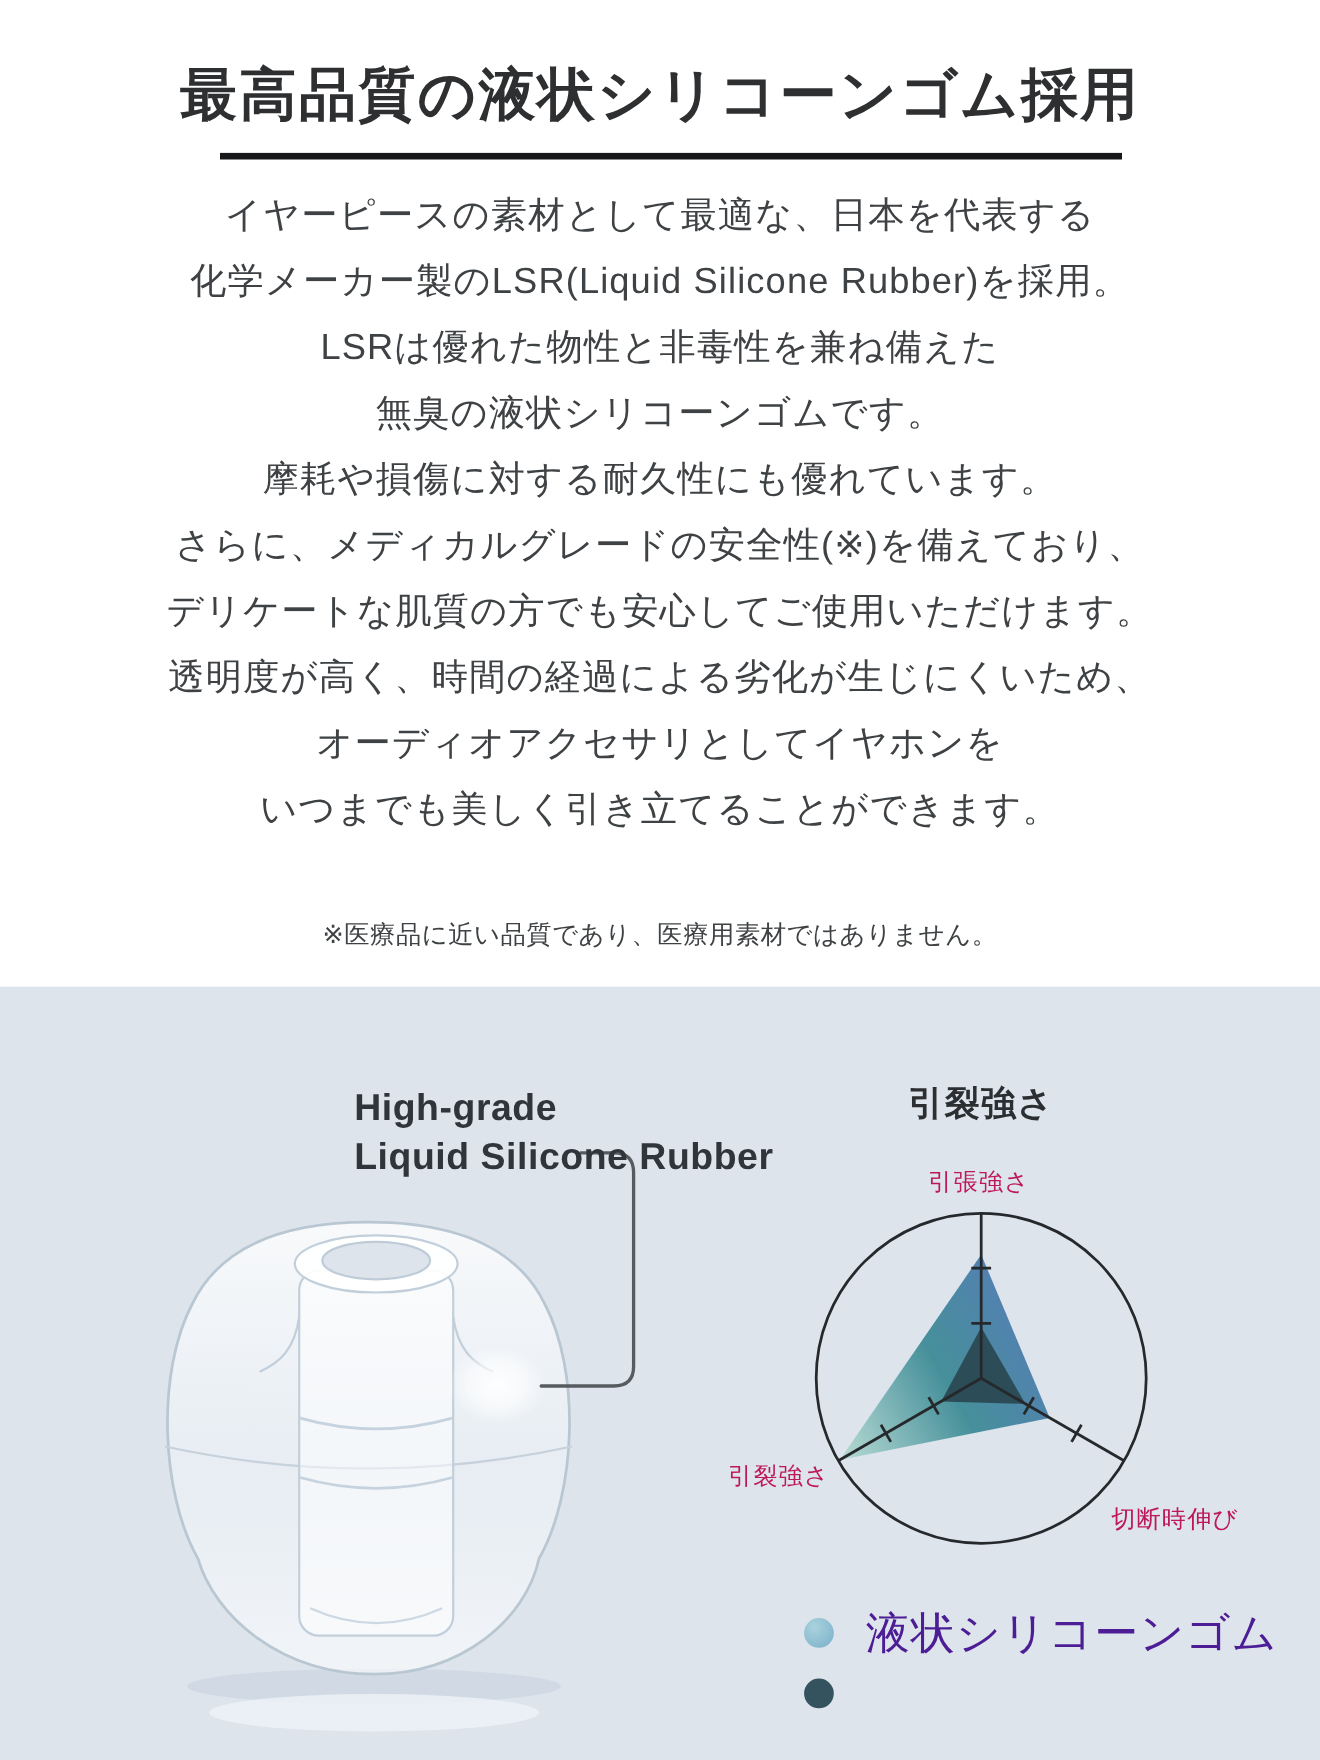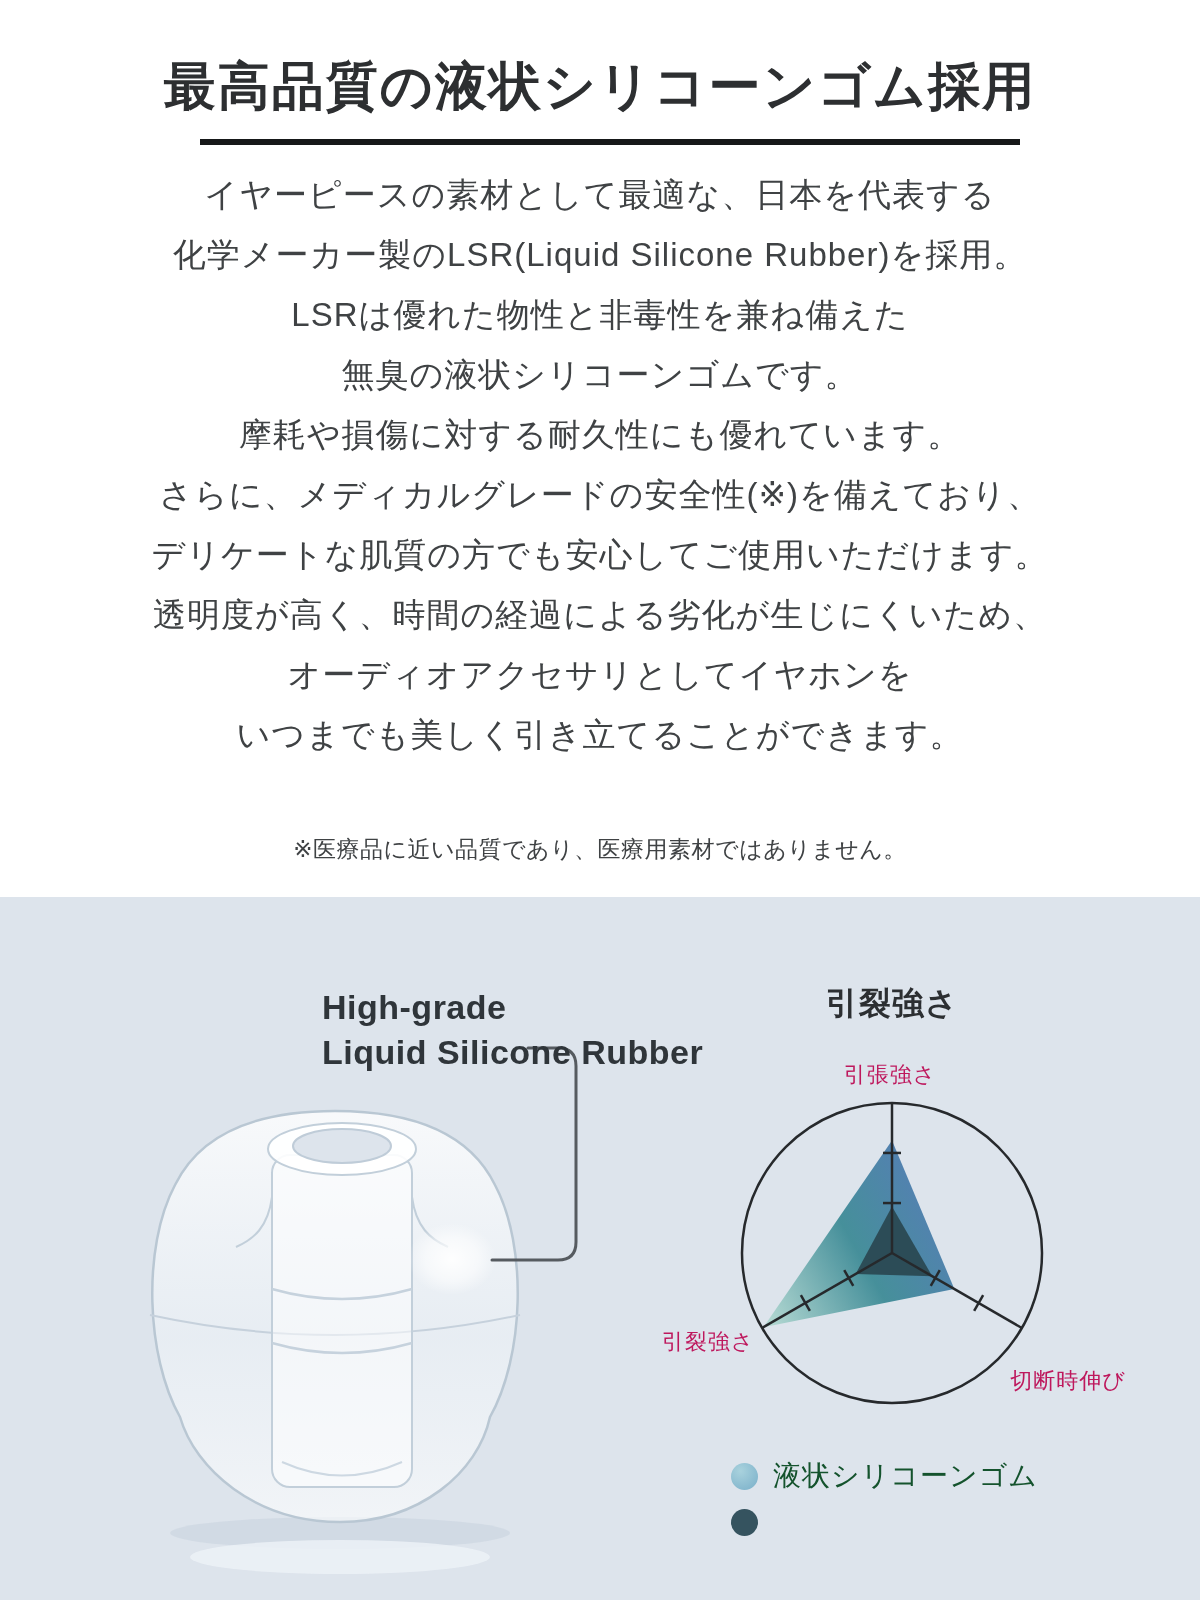--- a/index.html
+++ b/index.html
@@ -69,21 +69,21 @@
   .axis-label.tear{left:708px;top:430px;}
   .axis-label.elong{left:1068px;top:430px;margin-top:39px;}
 
   .legend{
     position:absolute;left:731px;top:560px;
     display:flex;flex-direction:column;gap:14px;
   }
   .legend-row{display:flex;align-items:center;gap:15px;}
   .legend-dot{width:27px;height:27px;border-radius:50%;flex:0 0 auto;}
   .legend-label{
-    font-size:28px;color:#14532d;white-space:nowrap;letter-spacing:1px;
+    font-size:40px;color:#4c1d95;white-space:nowrap;letter-spacing:1px;margin-left:14px;
   }
 </style>
 </head>
 <body>
 
 <div class="page">
 
   <div class="top-section">
     <h1 class="main-title" style="margin:0;">最高品質の液状シリコーンゴム採用</h1>
     <div class="title-underline"></div>

